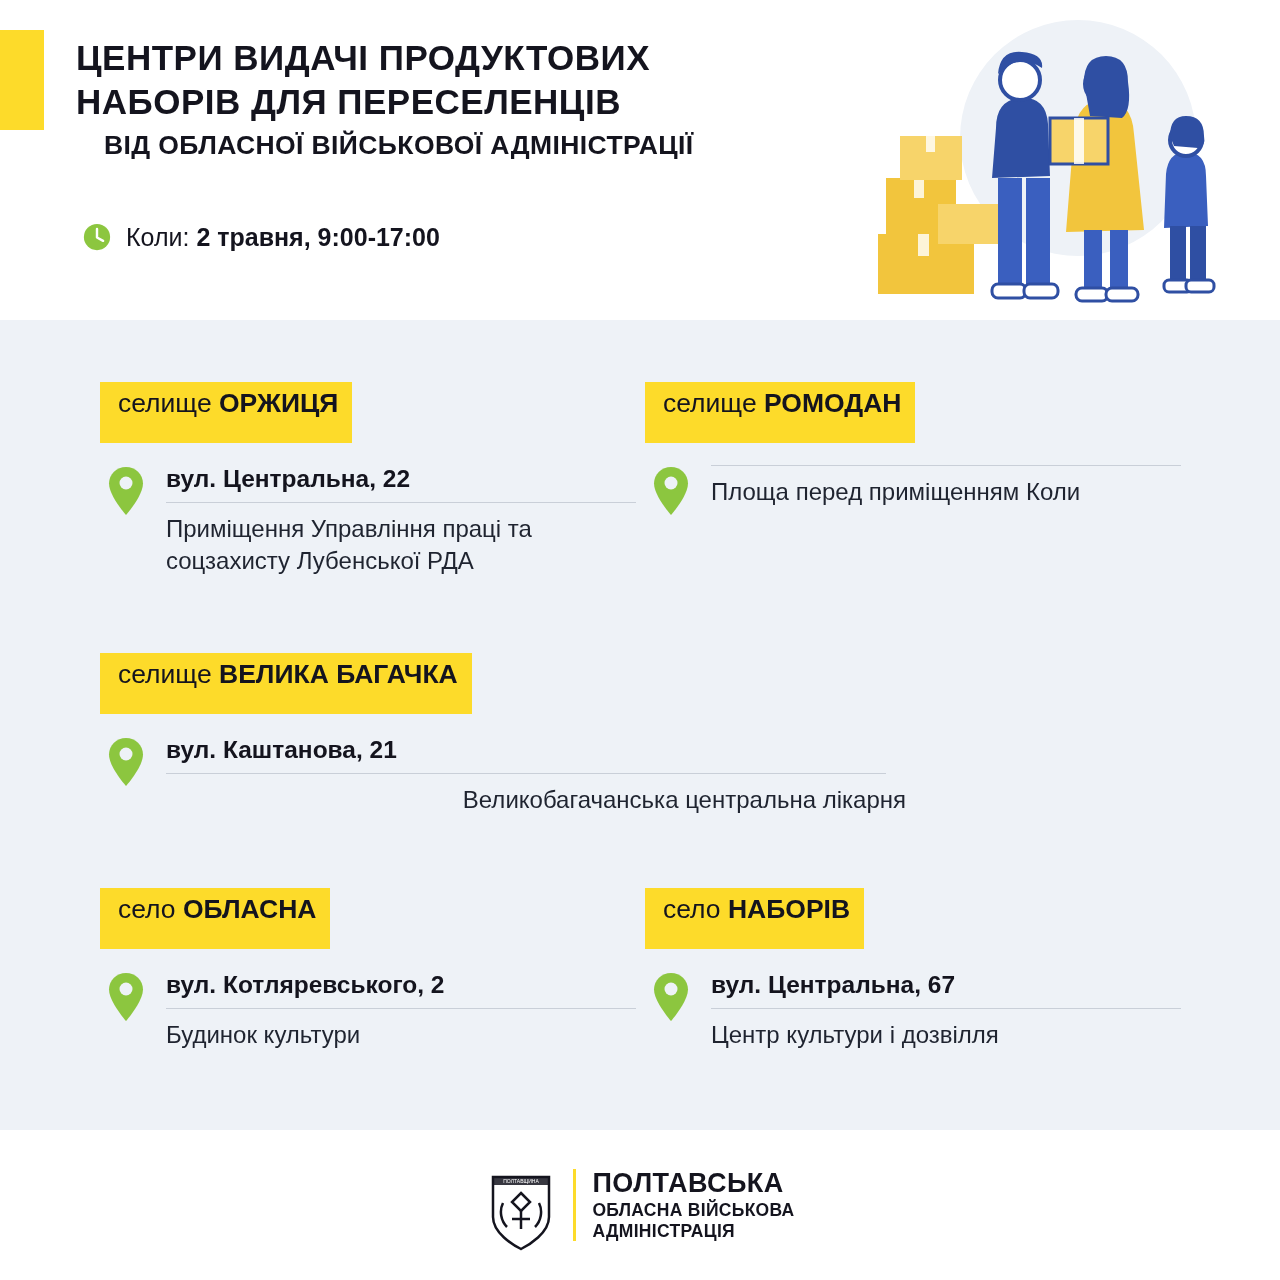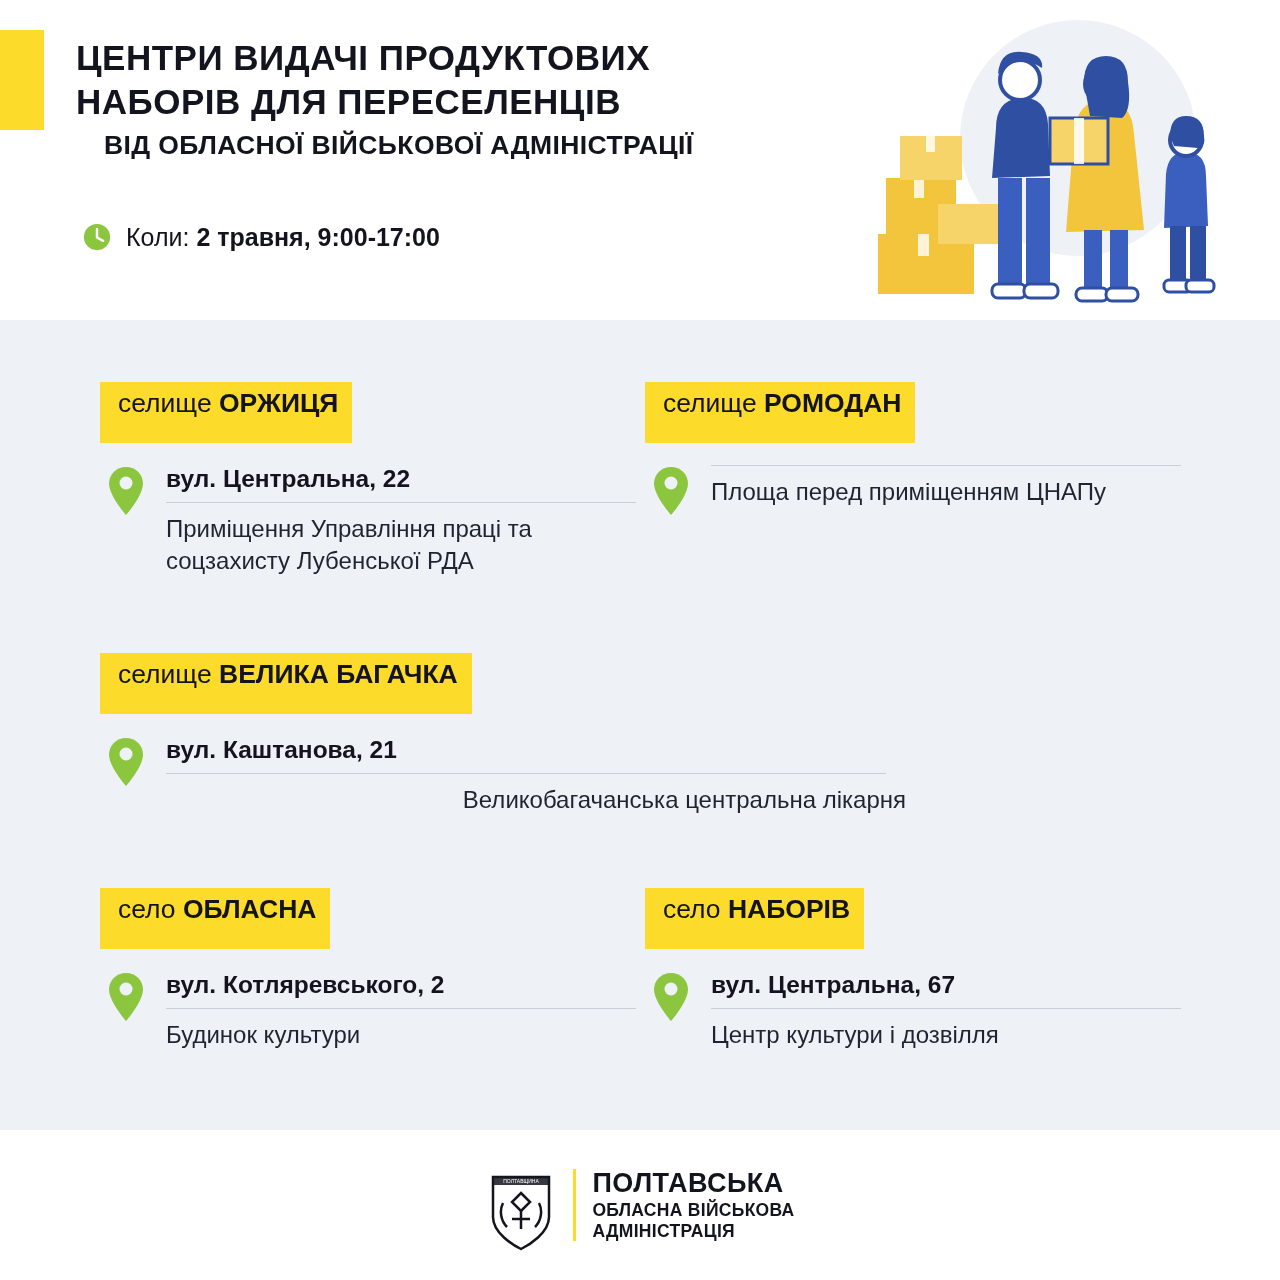--- a/index.html
+++ b/index.html
@@ -177,21 +177,21 @@
           <div class="loc-badge">
             <span>селище</span>
             <b>РОМОДАН</b>
           </div>
           <div class="entry">
             <svg class="pin-icon" viewBox="0 0 40 52">
               <path d="M20 2c-9.4 0-17 7.4-17 16.6C3 31 20 50 20 50s17-19 17-31.4C37 9.4 29.4 2 20 2z" fill="#8cc63f"></path>
               <circle cx="20" cy="18" r="6.5" fill="#eef2f7"></circle>
             </svg>
             <div class="rule"></div>
-            <div class="place">Площа перед приміщенням ЦНАПу</div>
+            <div class="place">Площа перед приміщенням Коли</div>
           </div>
         </div>
       </div>
 
       <div class="gap-1"></div>
 
       <div class="row">
         <div class="col wide">
           <div class="loc-badge">
             <span>селище</span>

